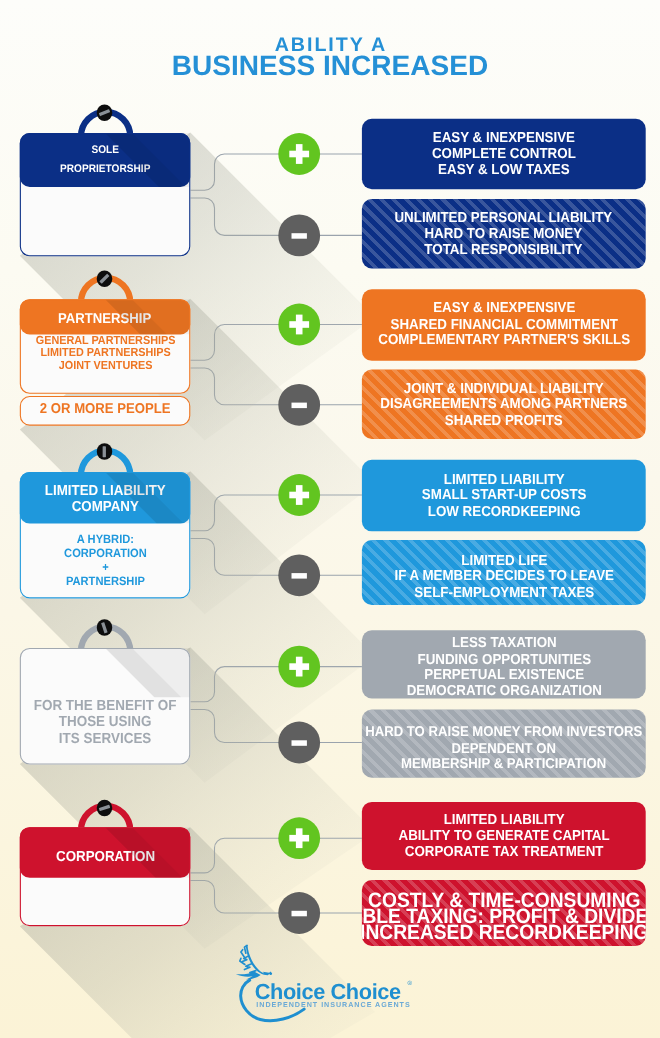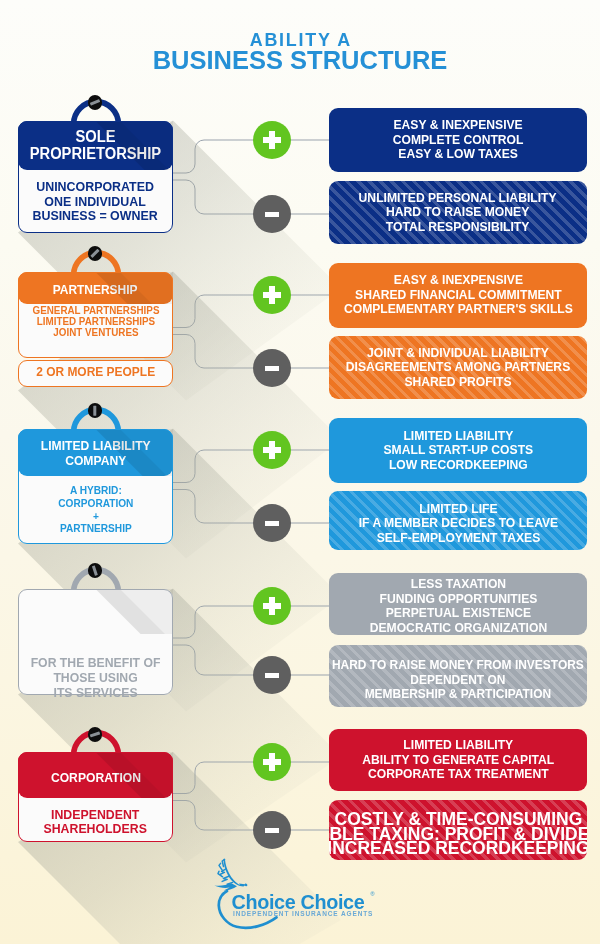--- a/index.html
+++ b/index.html
@@ -40,21 +40,21 @@
 
   
   .logo{position:absolute;}
 </style>
 </head>
 <body>
 
 <div class="page">
   <div class="title">
     <div class="t1">ABILITY A</div>
-    <div class="t2">BUSINESS STRUCTURE</div>
+    <div class="t2">BUSINESS INCREASED</div>
   </div>
   <div id="body-root">
       <svg class="conn" width="600" height="944" style="position: absolute; left: 0px; top: 0px; pointer-events: none; z-index: 0;">
         <path d="M 173 793.5 H 186 A 9 9 0 0 0 195 784.5 V 771 A 9 9 0 0 1 204 762 H 272" fill="none" stroke="#9aa3ad" stroke-width="1"></path>
         <path d="M 272 762 H 329" fill="none" stroke="#9aa3ad" stroke-width="1"></path>
         <path d="M 173 800.5 H 186 A 9 9 0 0 1 195 809.5 V 821 A 9 9 0 0 0 204 830 H 272" fill="none" stroke="#9aa3ad" stroke-width="1"></path>
         <path d="M 272 830 H 329" fill="none" stroke="#9aa3ad" stroke-width="1"></path>
       </svg>
       <svg class="conn" width="600" height="944" style="position: absolute; left: 0px; top: 0px; pointer-events: none; z-index: 0;">
         <path d="M 173 638 H 186 A 9 9 0 0 0 195 629 V 615 A 9 9 0 0 1 204 606 H 272" fill="none" stroke="#9aa3ad" stroke-width="1"></path>
@@ -101,31 +101,24 @@
         </svg>
         <svg width="155" height="49" style="position: absolute; left: 0px; top: 0px; z-index: 3; pointer-events: none;">
           <polygon points="77.5,0 102,0 151,49 126.5,49" fill="rgba(0,0,0,0.10)"></polygon>
           <polygon points="102,0 155,0 155,49 151,49" fill="rgba(0,0,0,0.05)"></polygon>
         </svg>
         <div class="clasp" style="position: absolute; border-radius: 50%; background: rgb(13, 13, 13); width: 14.6px; height: 14.6px; left: 69.5px; top: -25.1px; z-index: 4;">
           <i style="position: absolute; background: rgb(138, 144, 150); width: 9.6px; height: 3px; left: 2.45px; top: 5.75px; border-radius: 0.4px; transform: rotate(-22deg);"></i>
         </div>
         <div class="case" style="height: 112px; background: rgb(251, 251, 251); z-index: 1;"></div>
         <div class="case" style="height: 112px; border: 1.7px solid rgb(11, 47, 134); background: none; z-index: 3; pointer-events: none;"></div>
-        <div class="caphead" style="height: 49px; background: rgb(11, 47, 134); z-index: 2; font-size: 16px; line-height: 17.2px;">
+        <div class="caphead" style="height: 49px; background: rgb(11, 47, 134); z-index: 2; font-size: 10px; line-height: 17.2px;">
           <div style="transform: scaleX(0.92) translateY(0px); white-space: nowrap;">
             <div>SOLE</div>
             <div>PROPRIETORSHIP</div>
-          </div>
-        </div>
-        <div class="capbody" style="top: 49px; height: 63px; z-index: 2; background: transparent; color: rgb(11, 47, 134); font-size: 13.5px; line-height: 14.4px;">
-          <div style="transform: scaleX(0.92) translateY(0.5px); white-space: nowrap;">
-            <div>UNINCORPORATED</div>
-            <div>ONE INDIVIDUAL</div>
-            <div>BUSINESS = OWNER</div>
           </div>
         </div>
       </div>
       <div class="panel" style="top: 108px; height: 63.5px; background: rgb(11, 47, 134); font-size: 13.2px; line-height: 14.5px;">
         <span style="position: relative; z-index: 2; transform: scaleX(0.92) translateY(0px); white-space: nowrap;">
           <div>EASY &amp; INEXPENSIVE</div>
           <div>COMPLETE CONTROL</div>
           <div>EASY &amp; LOW TAXES</div>
         </span>
       </div>
@@ -254,21 +247,21 @@
         </svg>
         <svg width="155" height="45" style="position: absolute; left: 0px; top: 0px; z-index: 3; pointer-events: none;">
           <polygon points="77.5,0 102,0 147,45 122.5,45" fill="rgba(0,0,0,0.10)"></polygon>
           <polygon points="102,0 155,0 155,45 147,45" fill="rgba(0,0,0,0.05)"></polygon>
         </svg>
         <div class="clasp" style="position: absolute; border-radius: 50%; background: rgb(13, 13, 13); width: 14.6px; height: 14.6px; left: 69.5px; top: -25.1px; z-index: 4;">
           <i style="position: absolute; background: rgb(138, 144, 150); width: 9.6px; height: 3px; left: 2.45px; top: 5.75px; border-radius: 0.4px; transform: rotate(72deg);"></i>
         </div>
         <div class="case" style="height: 106px; background: rgb(251, 251, 251); z-index: 1;"></div>
         <div class="case" style="height: 106px; border: 1.7px solid rgb(161, 168, 176); background: none; z-index: 3; pointer-events: none;"></div>
-        <div class="capbody" style="top: 45px; height: 44px; z-index: 2; background: transparent; color: rgb(161, 168, 176); font-size: 13.3px; line-height: 14.8px; margin-top: 22px;">
+        <div class="capbody" style="top: 45px; height: 44px; z-index: 2; background: transparent; color: rgb(161, 168, 176); font-size: 13.3px; line-height: 14.8px;">
           <div style="transform: scaleX(0.92) translateY(1.2px); white-space: nowrap;">
             <div>FOR THE BENEFIT OF</div>
             <div>THOSE USING</div>
             <div>ITS SERVICES</div>
           </div>
         </div>
       </div>
       <div class="panel" style="top: 573px; height: 62px; background: rgb(161, 168, 176); font-size: 13.2px; line-height: 14.5px;">
         <span style="position: relative; z-index: 2; transform: scaleX(0.92) translateY(2.2px); white-space: nowrap;">
           <div>LESS TAXATION</div>
@@ -301,26 +294,20 @@
           <polygon points="102,0 155,0 155,46 148,46" fill="rgba(0,0,0,0.05)"></polygon>
         </svg>
         <div class="clasp" style="position: absolute; border-radius: 50%; background: rgb(13, 13, 13); width: 14.6px; height: 14.6px; left: 69.5px; top: -25.1px; z-index: 4;">
           <i style="position: absolute; background: rgb(138, 144, 150); width: 9.6px; height: 3px; left: 2.45px; top: 5.75px; border-radius: 0.4px; transform: rotate(-18deg);"></i>
         </div>
         <div class="case" style="height: 90px; background: rgb(251, 251, 251); z-index: 1;"></div>
         <div class="case" style="height: 90px; border: 1.7px solid rgb(206, 18, 45); background: none; z-index: 3; pointer-events: none;"></div>
         <div class="caphead" style="height: 46px; background: rgb(206, 18, 45); z-index: 2; font-size: 13.2px; line-height: 17px;">
           <div style="transform: scaleX(0.92) translateY(2.4px); white-space: nowrap;">
             <div>CORPORATION</div>
-          </div>
-        </div>
-        <div class="capbody" style="top: 46px; height: 44px; z-index: 2; background: transparent; color: rgb(206, 18, 45); font-size: 13.4px; line-height: 14.3px;">
-          <div style="transform: scaleX(0.92) translateY(2px); white-space: nowrap;">
-            <div>INDEPENDENT</div>
-            <div>SHAREHOLDERS</div>
           </div>
         </div>
       </div>
       <div class="panel" style="top: 729px; height: 62px; background: rgb(206, 18, 45); font-size: 13.2px; line-height: 14.5px;">
         <span style="position: relative; z-index: 2; transform: scaleX(0.92) translateY(0px); white-space: nowrap;">
           <div>LIMITED LIABILITY</div>
           <div>ABILITY TO GENERATE CAPITAL</div>
           <div>CORPORATE TAX TREATMENT</div>
         </span>
       </div>

